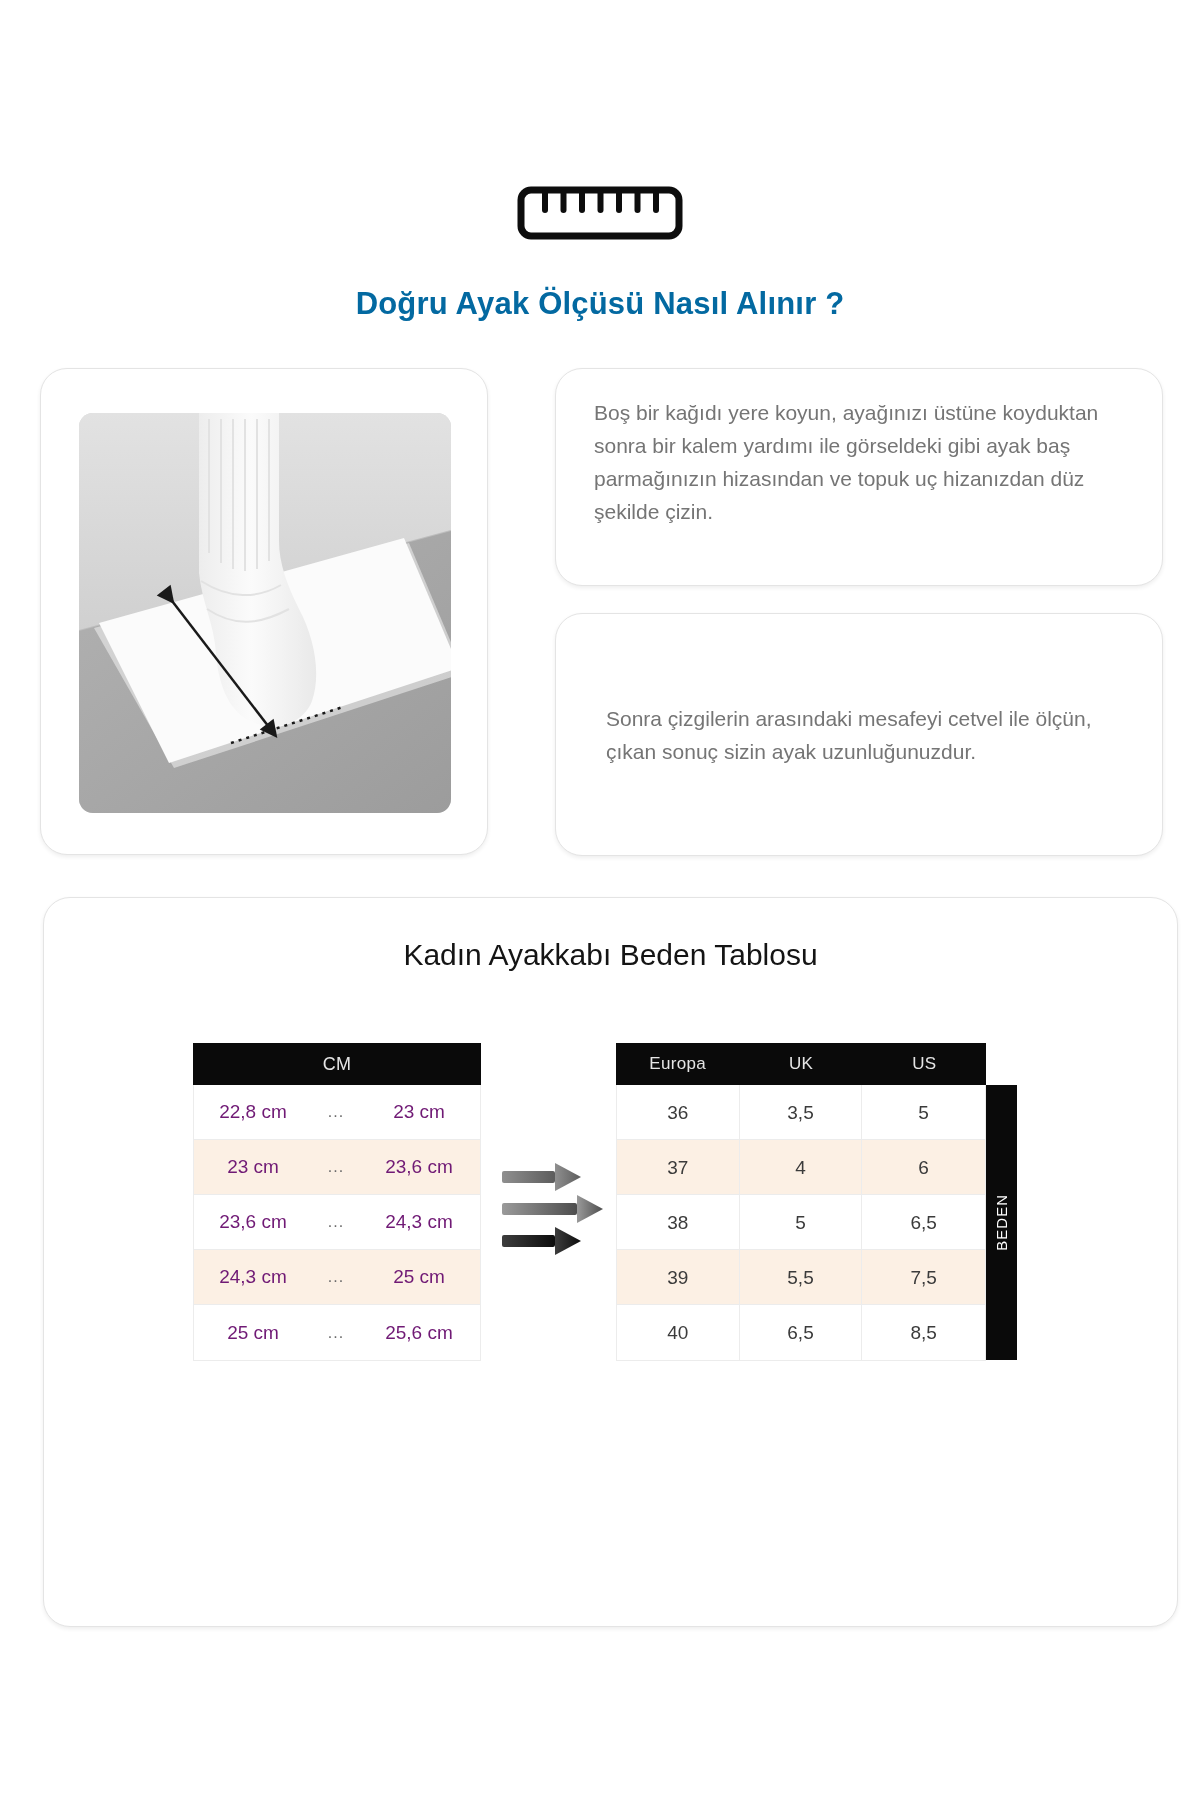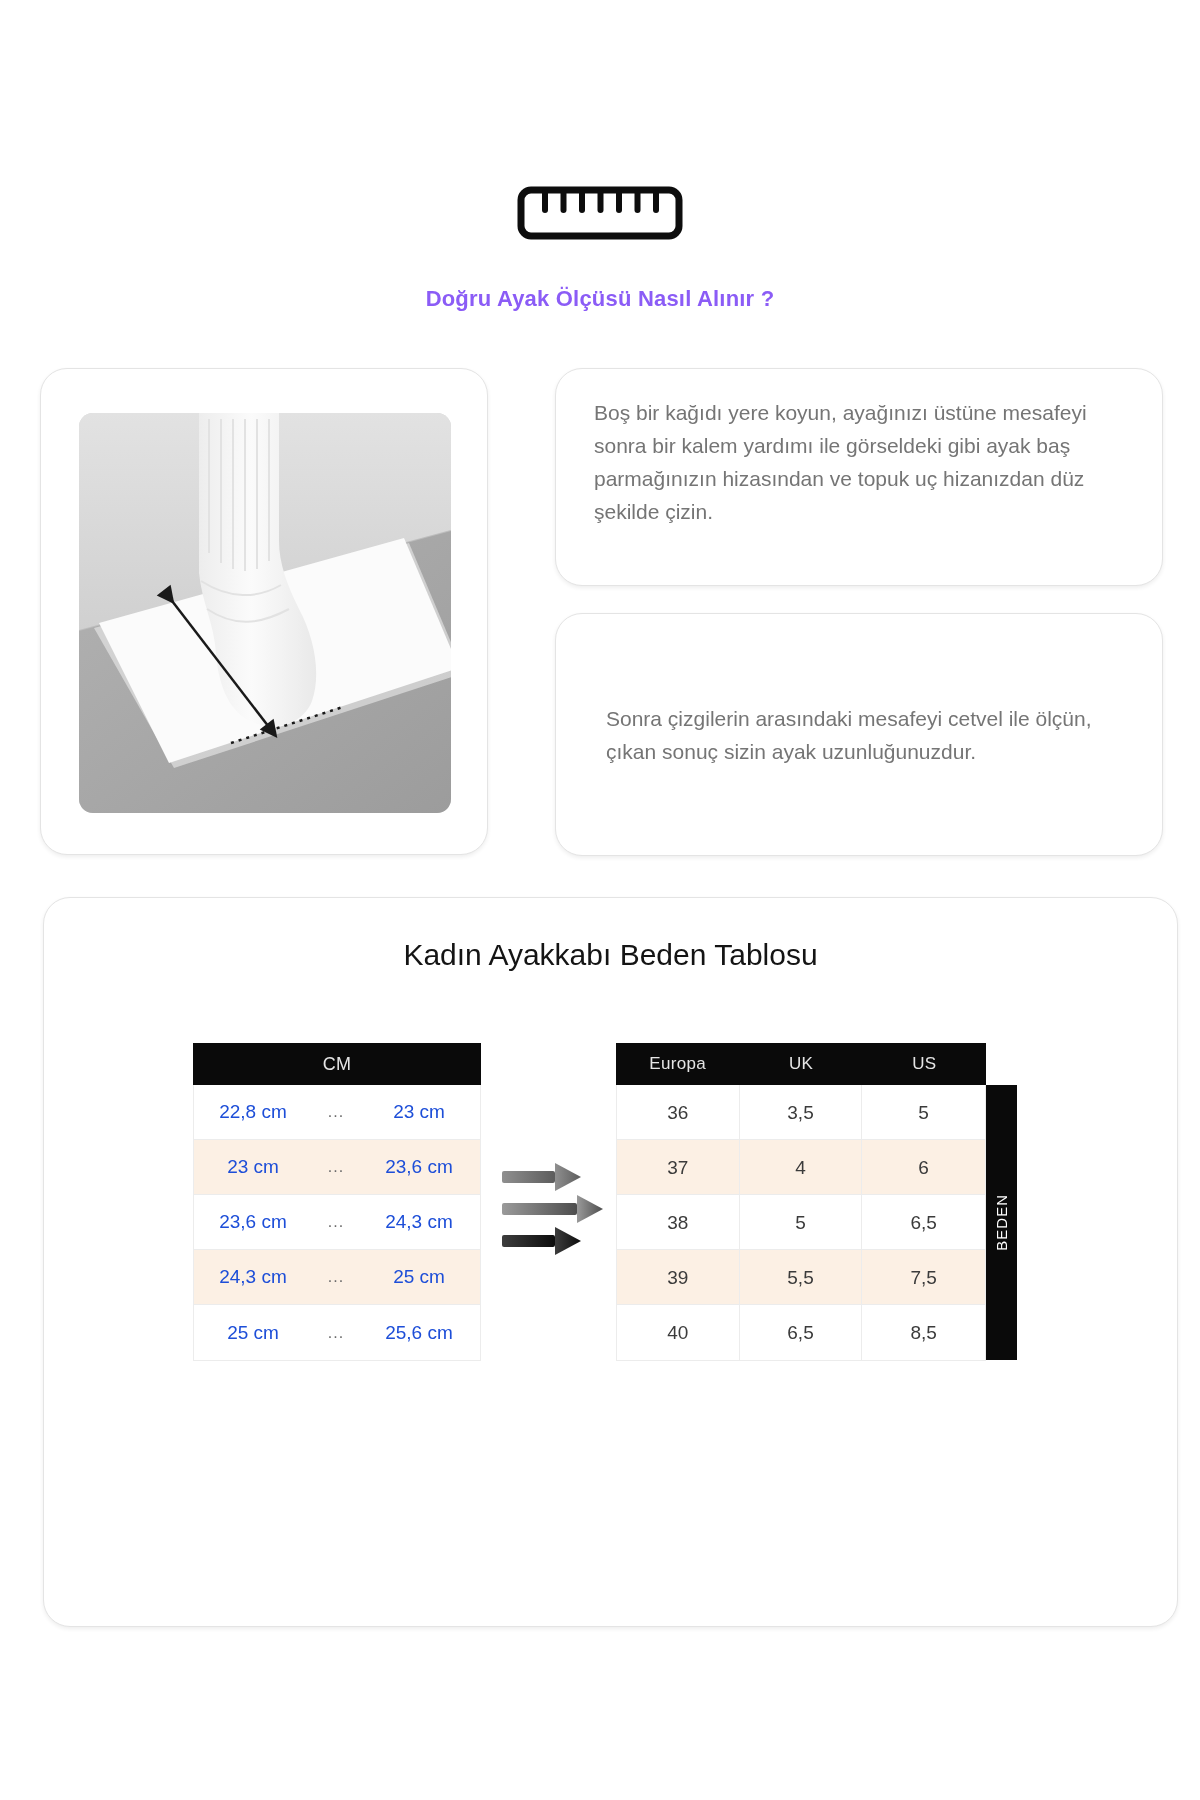--- a/index.html
+++ b/index.html
@@ -6,21 +6,21 @@
   html,body { background:#ffffff; }
   body {
     width:1200px; height:1800px; position:relative;
     font-family:"Liberation Sans", sans-serif; color:#1a1a1a;
   }
 
   
   .ruler-wrap { position:absolute; top:186px; left:0; width:1200px; display:flex; justify-content:center; }
   .main-title {
     position:absolute; top:286px; left:0; width:1200px;
-    text-align:center; font-size:22px; font-weight:700; color:#8b5cf6; letter-spacing:0.2px;
+    text-align:center; font-size:31px; font-weight:700; color:#0369a1; letter-spacing:0.2px;
   }
 
   
   .card {
     position:absolute; background:#fff;
     border:1px solid #e4e4e4; border-radius:27px;
     box-shadow:0 2px 4px rgba(0,0,0,0.07);
   }
   .photo-card { left:40px; top:368px; width:448px; height:487px; }
   .photo {
@@ -44,21 +44,21 @@
     display:flex; align-items:center; justify-content:center;
     font-size:18px; font-weight:500; letter-spacing:0.3px;
   }
   .cm-table { width:288px; }
   .cm-table .t-body { border:1px solid #ececec; border-top:none; }
   .cm-row {
     height:55px; display:grid; grid-template-columns:118px 48px 118px;
     align-items:center; background:#fff; border-bottom:1px solid #ececec;
   }
   .cm-row:last-child { border-bottom:none; }
-  .cm-row span { text-align:center; font-size:19px; color:#1d4ed8; }
+  .cm-row span { text-align:center; font-size:19px; color:#701a75; }
   .cm-row .dots { color:#6b6b6b; font-size:16px; letter-spacing:1px; }
   .row-alt { background:#fcf0e4 !important; }
 
   .arrows { margin:118px 12px 0 21px; width:102px; }
 
   .conv-table { width:370px; }
   .conv-head { display:grid; grid-template-columns:1fr 1fr 1fr; }
   .conv-head span { display:flex; align-items:center; justify-content:center; font-size:17px; font-weight:500; }
   .conv-body { border:1px solid #ececec; border-top:none; }
   .conv-row {
@@ -146,21 +146,21 @@
       </g>
 
       <line x1="90" y1="184" x2="193" y2="318" stroke="#1a1a1a" stroke-width="2.5" marker-start="url(#ah1)" marker-end="url(#ah1)"></line>
 
       <line x1="152" y1="330" x2="264" y2="294" stroke="#1a1a1a" stroke-width="2.5" stroke-dasharray="3,5"></line>
     </svg>
   </div>
 </section>
 
 <section class="card text-card-1">
-  <p>Boş bir kağıdı yere koyun, ayağınızı üstüne mesafeyi sonra bir kalem yardımı ile görseldeki gibi ayak baş parmağınızın hizasından ve topuk uç hizanızdan düz şekilde çizin.</p>
+  <p>Boş bir kağıdı yere koyun, ayağınızı üstüne koyduktan sonra bir kalem yardımı ile görseldeki gibi ayak baş parmağınızın hizasından ve topuk uç hizanızdan düz şekilde çizin.</p>
 </section>
 
 <section class="card text-card-2">
   <p>Sonra çizgilerin arasındaki mesafeyi cetvel ile ölçün, çıkan sonuç sizin ayak uzunluğunuzdur.</p>
 </section>
 
 <section class="card size-card">
   <h2 class="size-title">Kadın Ayakkabı Beden Tablosu</h2>
 
   <div class="tables-row">

